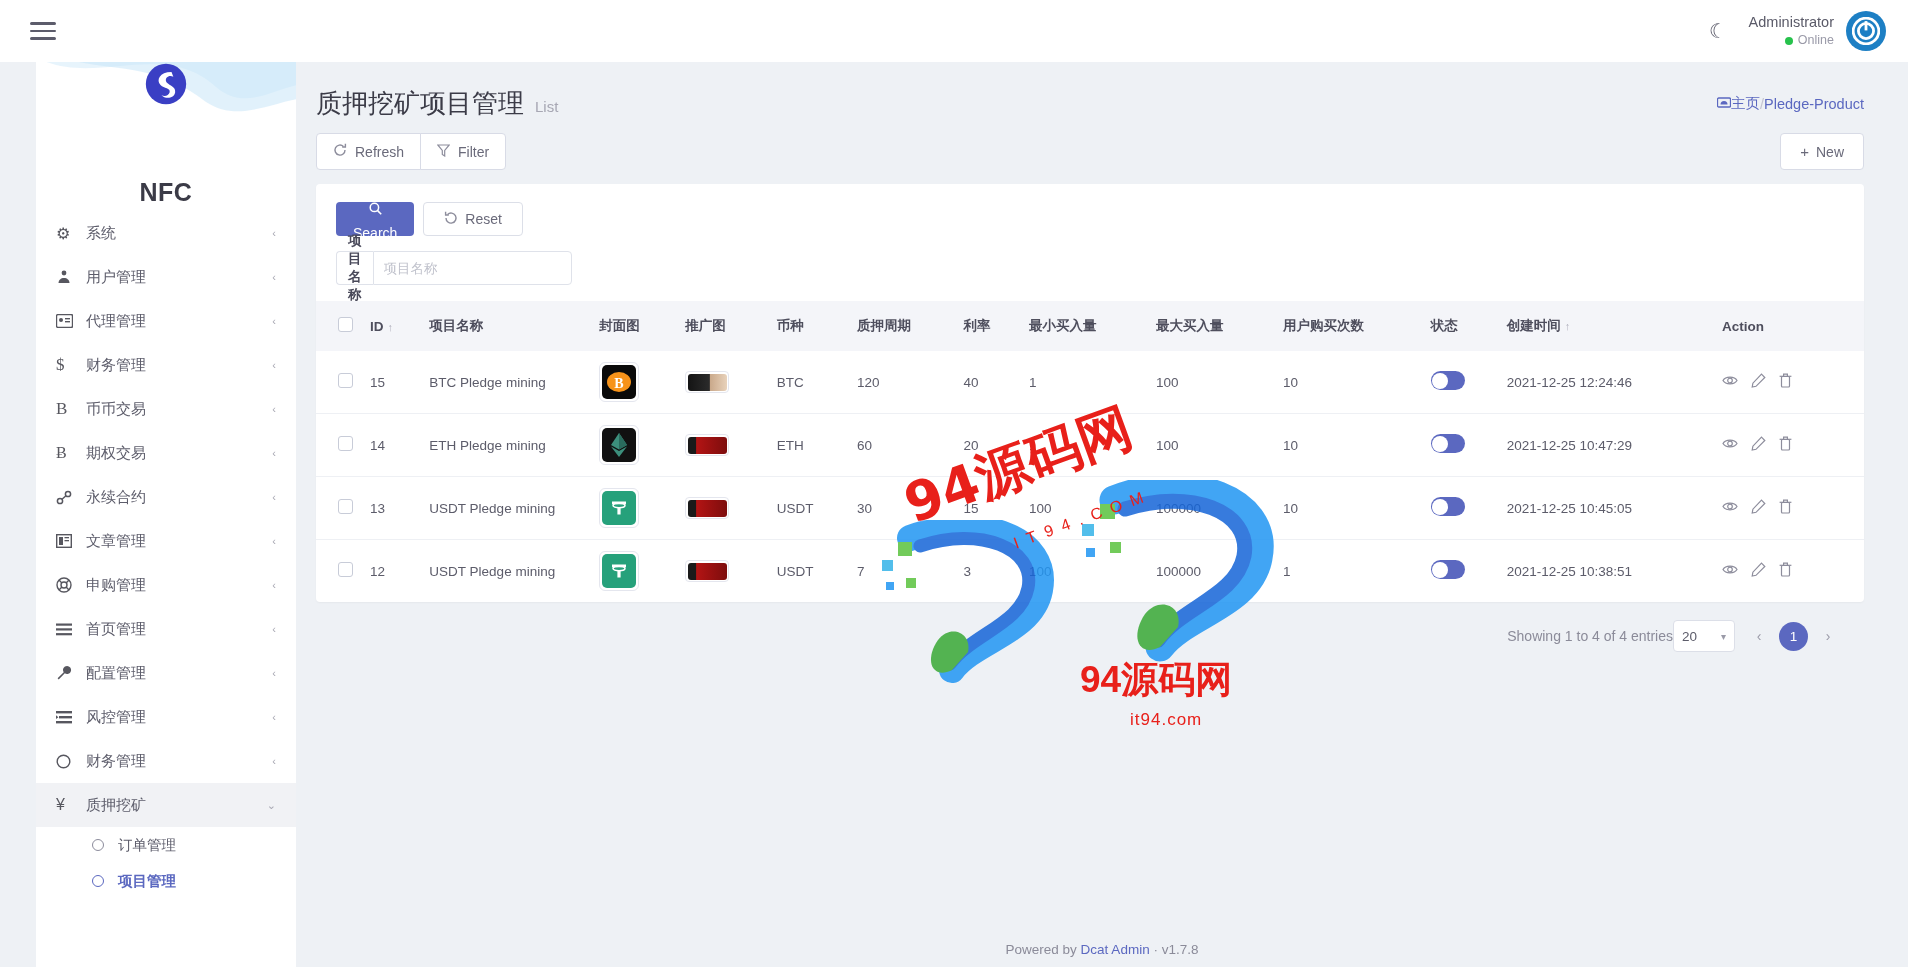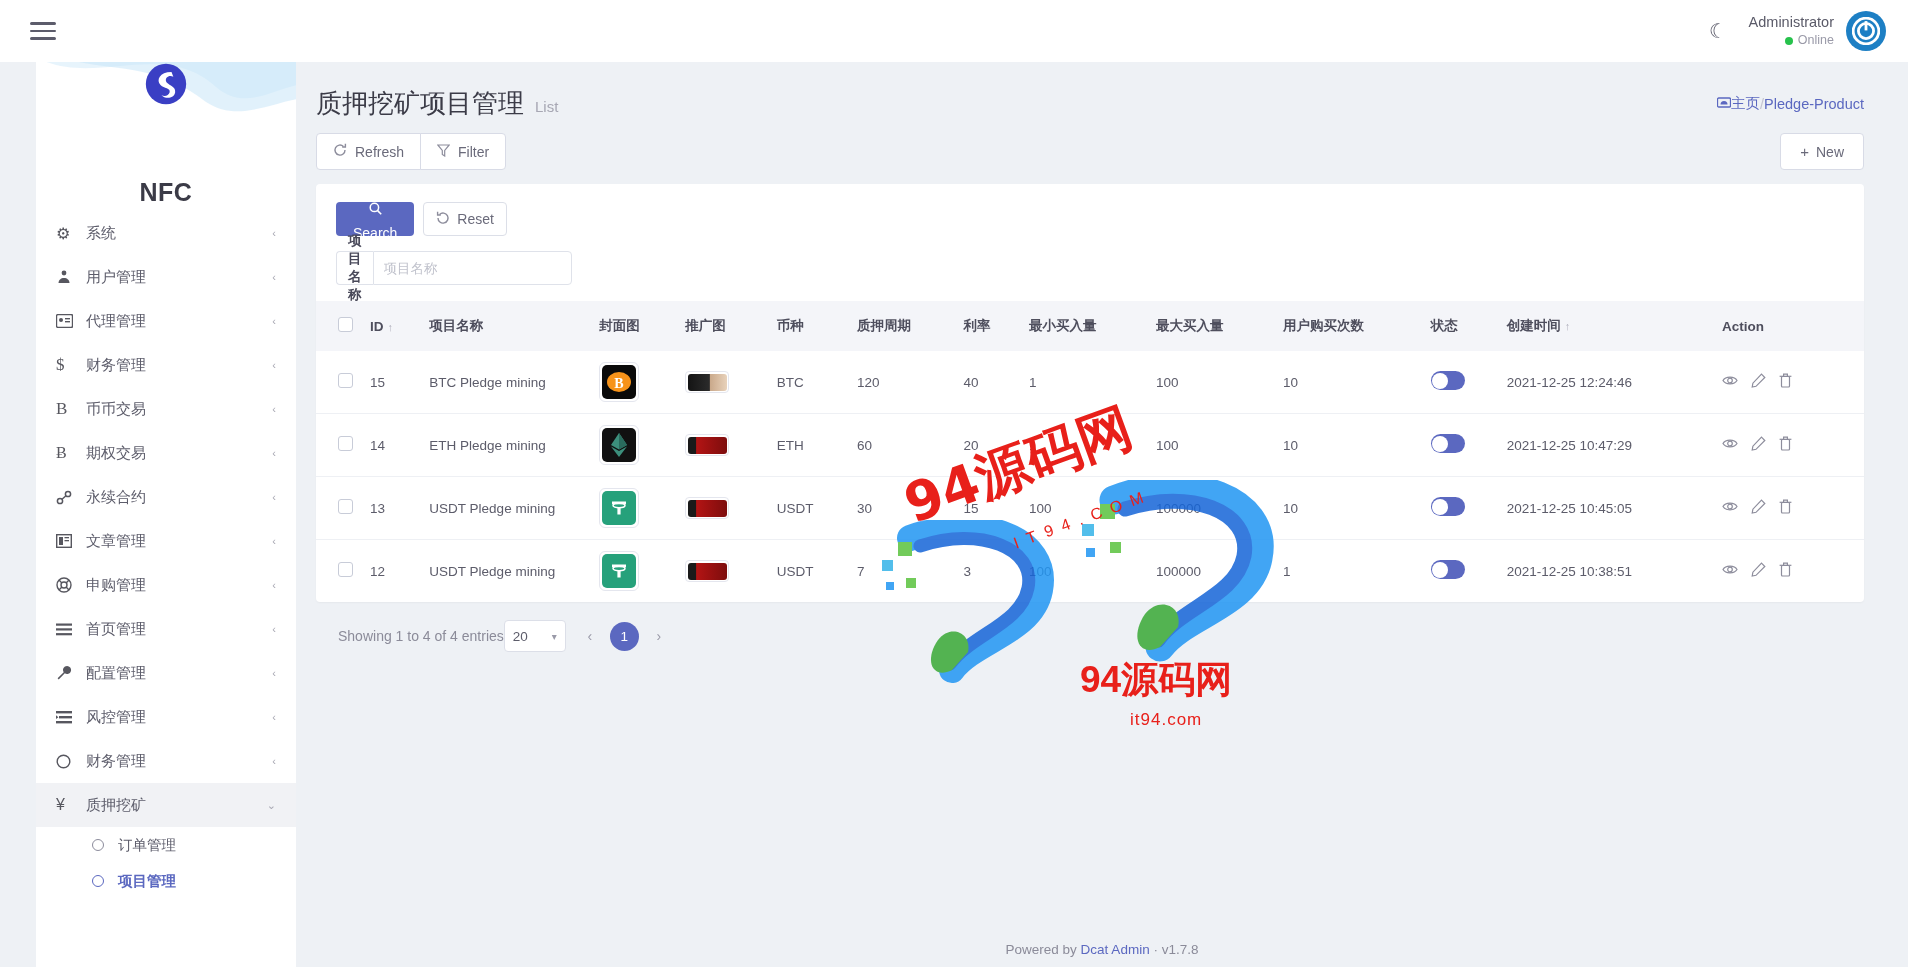--- a/index.html
+++ b/index.html
@@ -104,21 +104,21 @@
   }
   .filter-area { padding: 18px 20px 16px 20px; }
   .filter-btns { display: flex; gap: 9px; }
   .btn-search {
     background: #5b68c0; color: #fff; border: none; border-radius: 4px;
     font-size: 14px; height: 34px; padding: 0 17px; display: flex;
     align-items: center; gap: 7px; cursor: pointer; font-family: inherit; flex-direction: column;
   }
   .btn-reset {
     background: #fff; color: #6a6a7a; border: 1px solid #dcdfe8; border-radius: 4px;
-    font-size: 14px; height: 34px; padding: 0 12px; display: flex;
+    font-size: 14px; height: 34px; padding: 0 20px; display: flex;
     align-items: center; gap: 7px; cursor: pointer; font-family: inherit;
   }
   .filter-field { margin-top: 15px; display: flex; width: 230px; height: 34px; }
   .field-addon {
     background: #fff; border: 1px solid #dfe2ea; border-right: none;
     border-radius: 4px 0 0 4px; font-size: 13.5px; color: #49495a;
     display: flex; align-items: center; padding: 0 11px; font-weight: bold;
   }
   .field-input {
     flex: 1; border: 1px solid #dfe2ea; border-radius: 0 4px 4px 0;
@@ -158,21 +158,21 @@
     position: relative; cursor: pointer; display: inline-block;
   }
   .toggle .knob {
     position: absolute; left: 1.5px; top: 1.5px; width: 16px; height: 16px;
     border-radius: 50%; background: #fff;
   }
   .actions { display: flex; gap: 13px; color: #8d8d9c; font-size: 15px; }
   .actions span { cursor: pointer; }
 
   .table-footer {
-    display: flex; justify-content: flex-start; align-items: center;
+    display: flex; justify-content: flex-end; align-items: center;
     padding: 18px 22px 18px 22px;
   }
   .showing { font-size: 14px; color: #8b8b99; }
   .pager { display: flex; align-items: center; gap: 10px; }
   .per-page {
     border: 1px solid #dcdfe8; border-radius: 4px; height: 32px; width: 62px;
     display: flex; align-items: center; justify-content: space-between;
     padding: 0 8px; font-size: 13.5px; color: #5c5c6a; cursor: pointer; background:#fff;
   }
   .pg-nav { display: flex; align-items: center; gap: 6px; }

